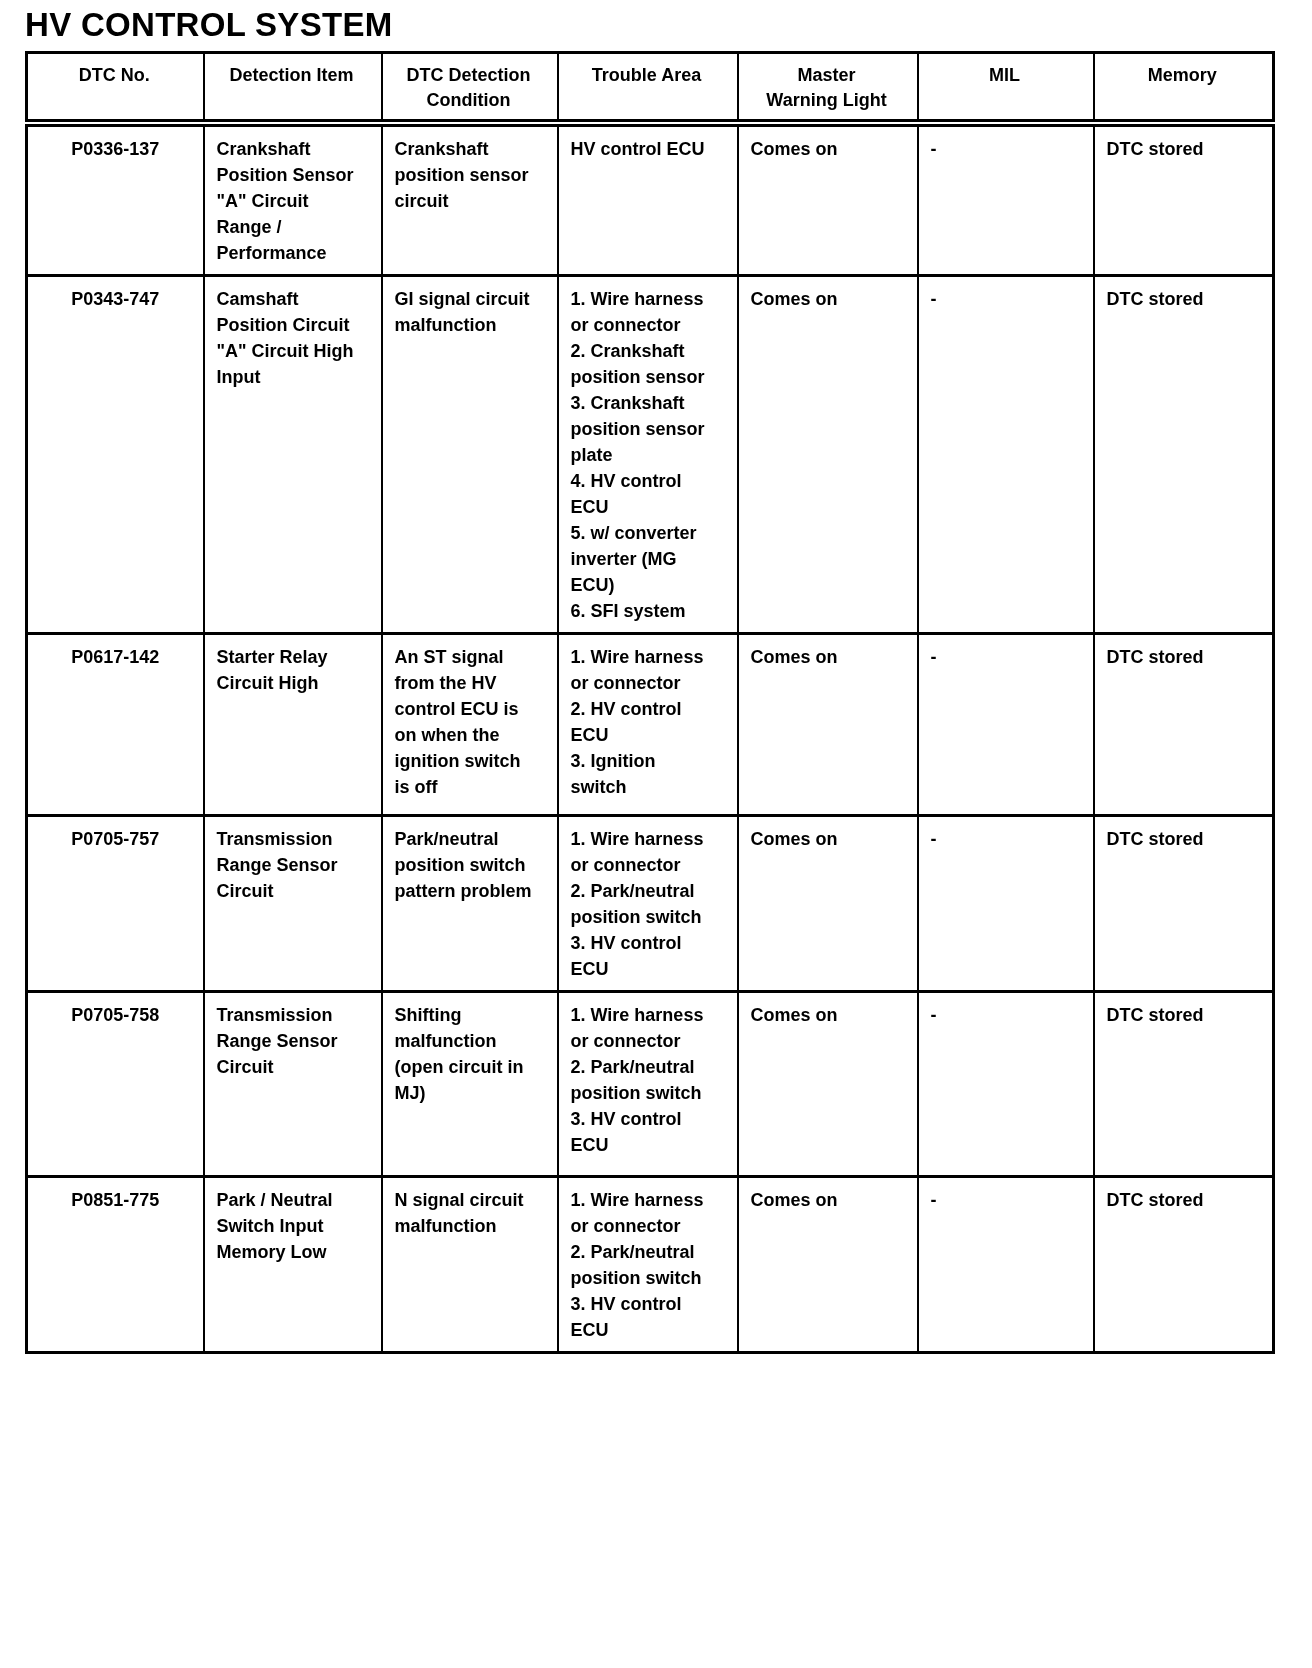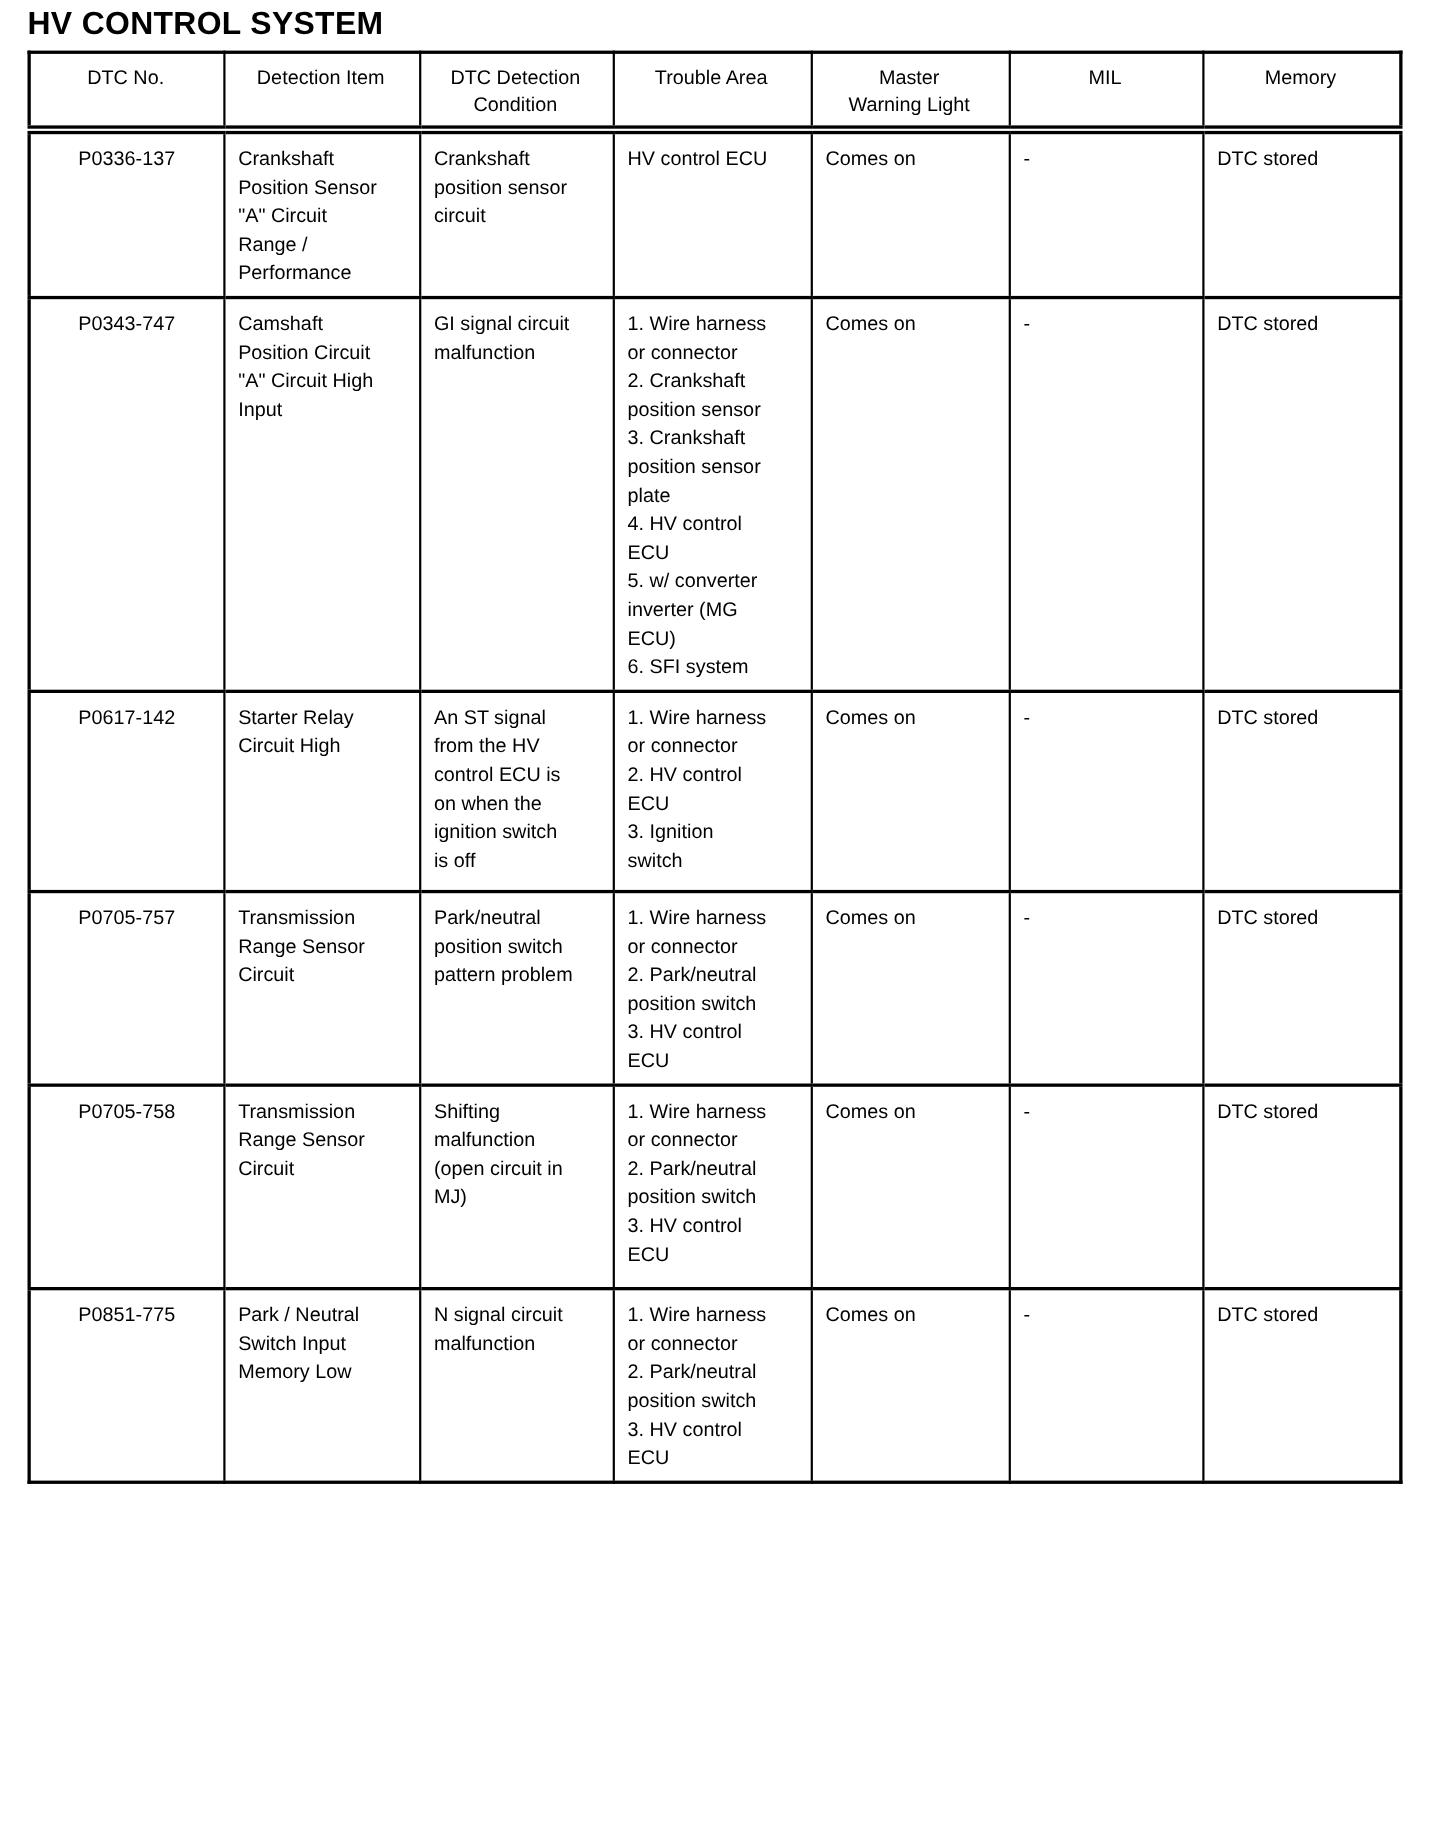--- a/index.html
+++ b/index.html
@@ -11,48 +11,48 @@
   }
   .sheet {
     position: relative;
     width: 1312px;
     height: 1668px;
     background: #ffffff;
     box-sizing: border-box;
     padding: 6px 0 0 25px;
   }
   .doc-title {
-    font-size: 29px;
+    font-size: 33px;
     font-weight: bold;
     margin: 0 0 7px 0;
     letter-spacing: 0.3px;
     font-family: "Liberation Sans", sans-serif;
   }
   table.dtc-table {
     border-collapse: collapse;
     table-layout: fixed;
     width: 1247px;
     border: 3px solid #000;
   }
   table.dtc-table th {
     border: 2px solid #000;
     border-bottom: 8px double #000;
     font-size: 18px;
-    font-weight: normal;
+    font-weight: bold;
     text-align: center;
     vertical-align: top;
     padding: 9px 2px 6px 0;
     line-height: 25px;
     white-space: pre-line;
   }
   table.dtc-table td {
     border: 2px solid #000;
     border-top-width: 3px;
     font-size: 18px;
-    font-weight: normal;
+    font-weight: bold;
     text-align: left;
     vertical-align: top;
     padding: 9px 8px 8px 12px;
     line-height: 26px;
     white-space: pre-line;
     overflow: hidden;
   }
   table.dtc-table td.dtc-no {
     text-align: center;
     padding-left: 2px;

